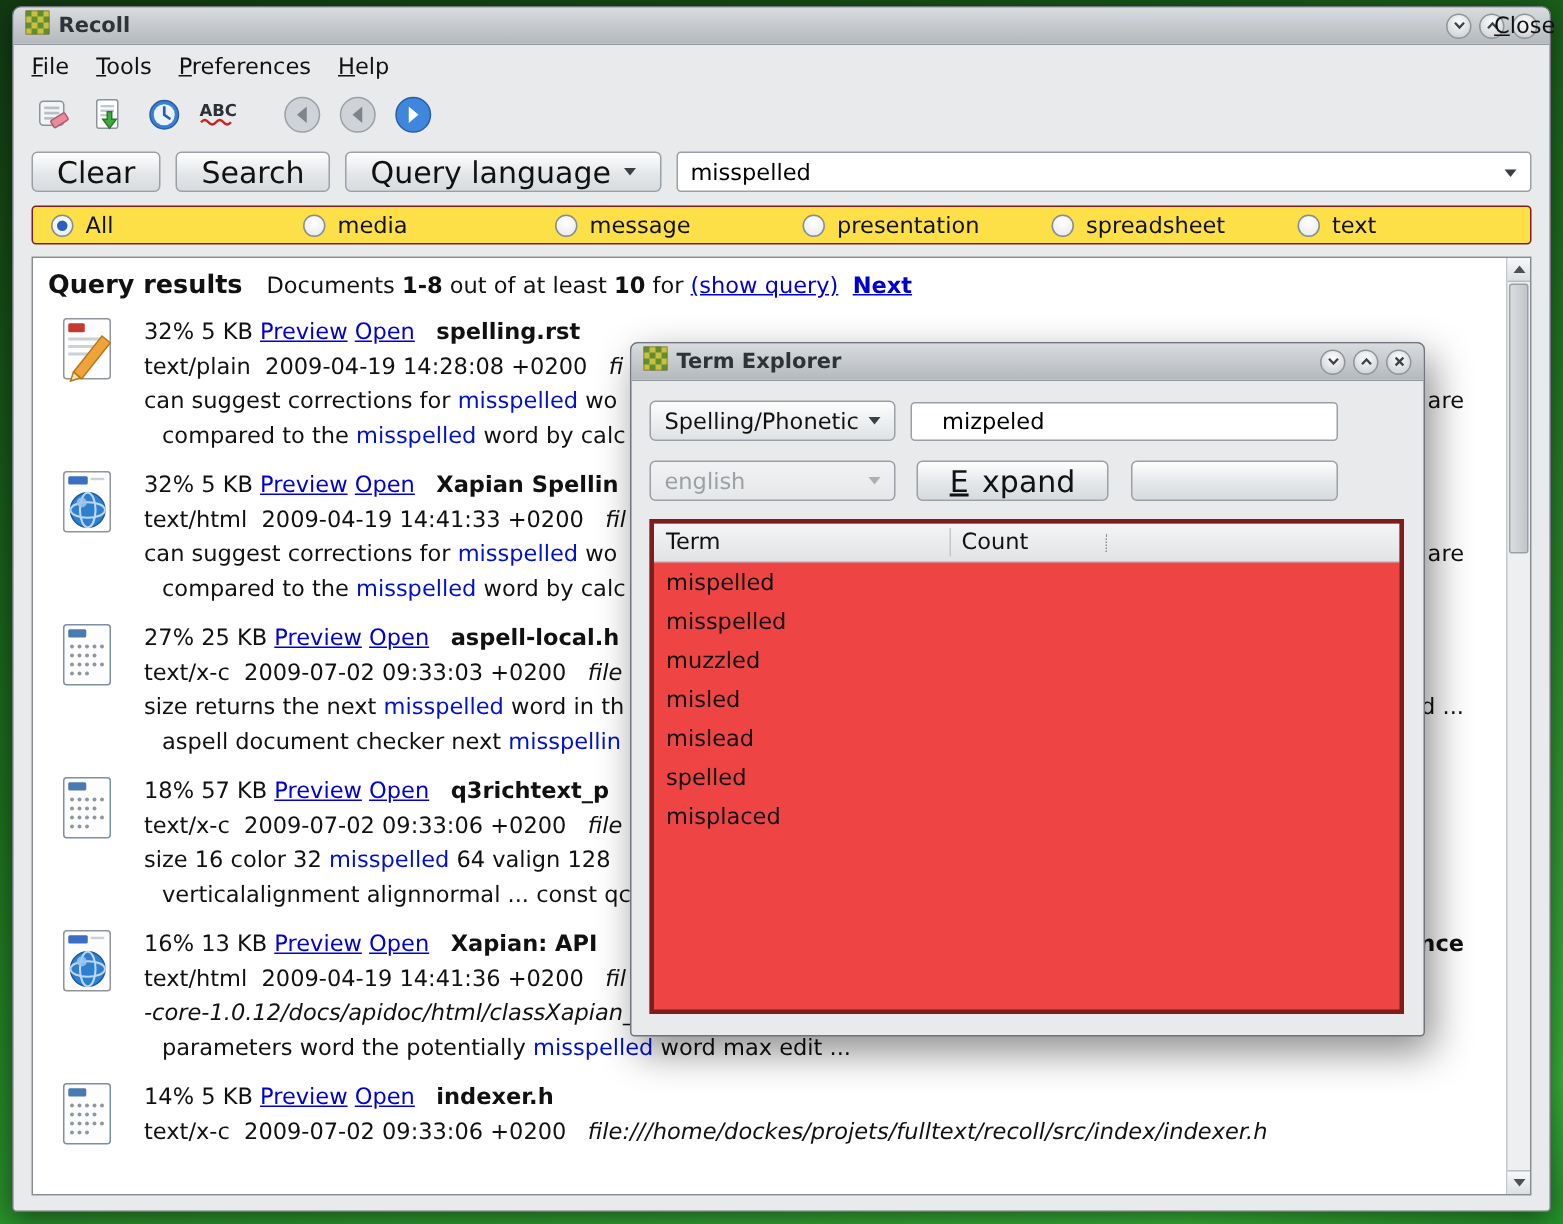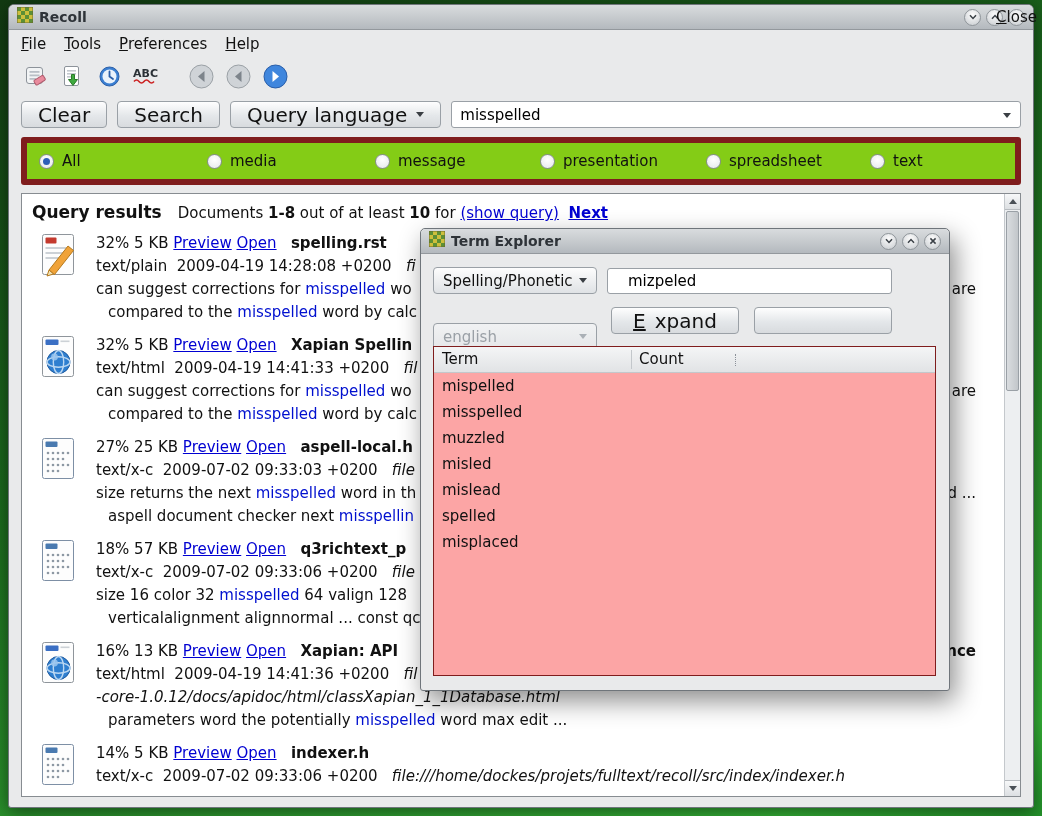--- a/index.html
+++ b/index.html
@@ -53,21 +53,21 @@
   }
   .chev { width:0; height:0; border-left:4px solid transparent; border-right:4px solid transparent; border-top:5px solid #3a3f44; }
   .search-combo {
     flex:1; height:27px; background:#fff; border:1px solid #9aa0a6; border-radius:3px;
     display:flex; align-items:center; position:relative; padding:0 26px 0 8px;
   }
   .search-combo input { border:none; outline:none; background:transparent; font:inherit; width:100%; }
   .combo-arrow { position:absolute; right:9px; top:11px; }
 
   
-  .filter-row { margin:3px 12px 8px; height:48px; flex:none; border:6px solid #7f1d1d; border-radius:3px; background:#84cc16; position:relative; }
+  .filter-row { margin:3px 12px 8px; height:26px; flex:none; border:1px solid #7f1d1d; border-radius:3px; background:#fde047; position:relative; }
   .filter-item { position:absolute; top:0; height:100%; display:flex; align-items:center; gap:8px; }
   .radio { width:15px; height:15px; border-radius:50%; border:1px solid #868c92; background:radial-gradient(circle at 50% 35%,#ffffff,#e4e7ea); position:relative; flex:none; }
   .radio.checked::after { content:''; position:absolute; left:3px; top:3px; width:7px; height:7px; border-radius:50%; background:#2d5fb8; }
 
   
   .results { flex:1; margin:0 12px 10px; border:1px solid #878c91; background:#fff; position:relative; overflow:hidden; }
   .results-inner { position:absolute; left:0; top:0; right:16px; bottom:0; overflow:hidden; padding:6px 0 0 6px; }
   .results-header { display:flex; align-items:baseline; gap:16px; padding:2px 0 10px 4px; }
   .results-title { font-size:17px; font-weight:bold; }
   .results-summary { white-space:pre; }
@@ -101,28 +101,28 @@
   }
   .dialog-body { position:relative; flex:1; }
   .combo {
     position:absolute; height:27px; border:1px solid #9aa0a6; border-radius:4px;
     background:linear-gradient(#fdfdfd,#dfe2e5);
     display:flex; align-items:center; justify-content:space-between; padding:0 9px;
   }
   .combo.disabled { color:#9aa0a6; background:linear-gradient(#f1f2f3,#e5e7e9); }
   .combo.disabled .chev { border-top-color:#aab0b6; }
   .te-mode { left:12px; top:13px; width:164px; }
-  .te-lang { left:12px; top:69px; width:164px; }
+  .te-lang { left:12px; top:53px; width:164px; }
   .te-input {
     position:absolute; left:186px; top:14px; width:285px; height:26px;
     background:#fff; border:1px solid #9aa0a6; border-radius:3px; padding:0 20px; font:inherit; outline:none;
   }
   .te-expand { position:absolute; left:190px; top:53px; width:128px; }
   .te-close { position:absolute; left:333px; top:53px; width:138px; }
-  .te-table { position:absolute; left:12px; top:92px; right:13px; bottom:14px; border:1px solid #7f1d1d; background:#fca5a5; overflow:hidden; }
+  .te-table { position:absolute; left:12px; top:92px; right:13px; bottom:14px; border:3px solid #7f1d1d; background:#ef4444; overflow:hidden; }
   .te-header { height:26px; background:linear-gradient(#f4f5f6,#e1e3e5); border-bottom:1px solid #c3c7cb; position:relative; }
   .te-h-term { position:absolute; left:8px; top:3px; }
   .te-h-count { position:absolute; left:205px; top:3px; }
   .te-h-sep { position:absolute; left:197px; top:3px; bottom:3px; width:1px; background:#c3c7cb; }
   .te-h-grip { position:absolute; left:301px; top:7px; height:12px; width:0; border-left:1px dotted #8a9098; }
   .te-row { height:26px; display:flex; align-items:center; }
   .te-cell-term { padding-left:8px; width:197px; flex:none; }
   .te-cell-count { padding-left:8px; }
 </style>
 </head>

